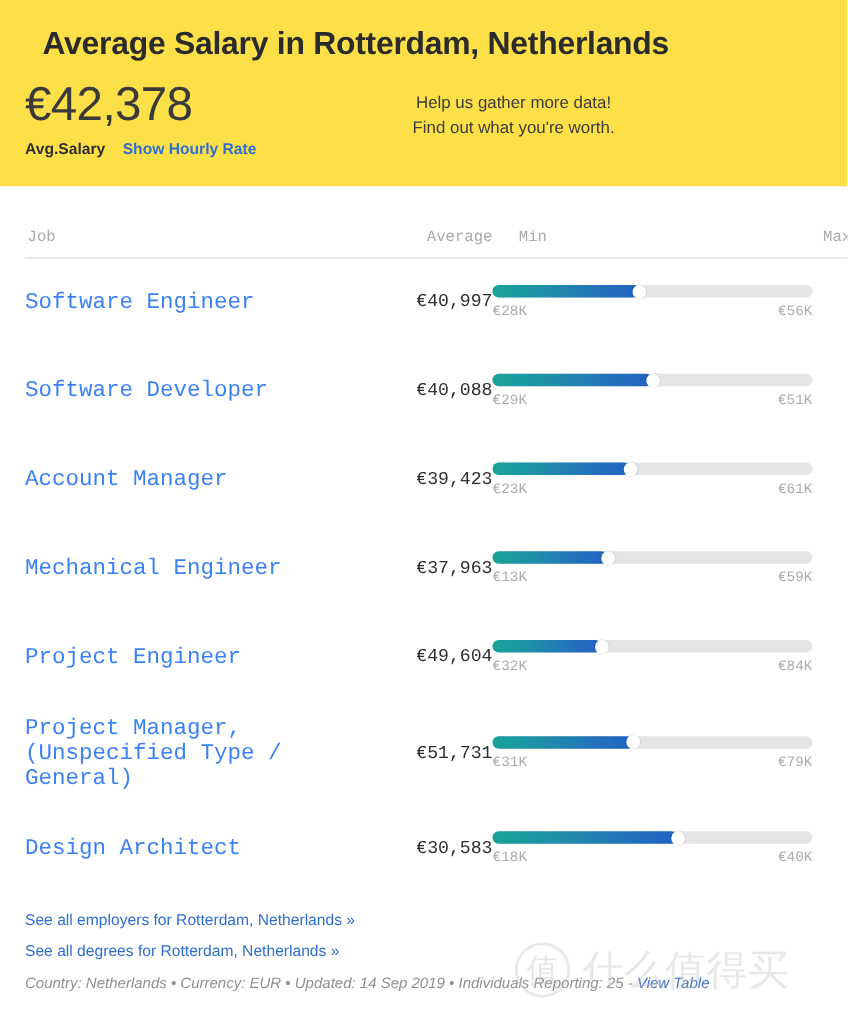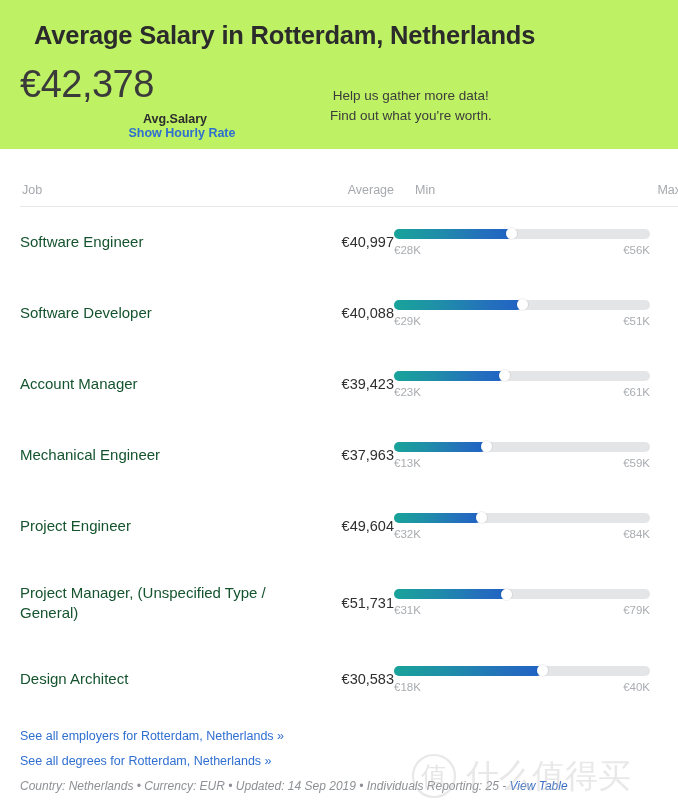--- a/index.html
+++ b/index.html
@@ -12,21 +12,21 @@
     width: 678px;
     height: 807px;
     overflow: hidden;
     font-family: "Liberation Sans", "DejaVu Sans", sans-serif;
     color: #333333;
     position: relative;
   }
 
   
   .header-band {
-    background: #bef264;
+    background: #fde047;
     padding: 0 0 0 0;
     height: 149px;
     box-sizing: border-box;
     position: relative;
   }
   .page-title {
     margin: 0;
     padding: 18px 20px 0 34px;
     font-size: 25.5px;
     font-weight: bold;
@@ -49,22 +49,21 @@
     line-height: 44px;
     color: #3a3a3a;
     font-weight: 400;
     letter-spacing: -0.5px;
   }
   .salary-meta {
     margin-top: 6px;
     font-size: 12.5px;
     font-weight: bold;
     display: flex;
-    align-items: center;
-    flex-direction: column;
+    align-items: flex-start;
   }
   .salary-meta .avg-label {
     color: #2d2d2d;
   }
   .salary-meta .hourly-link {
     color: #2f6fd0;
     margin-left: 14px;
     cursor: pointer;
     text-decoration: none;
   }
@@ -73,20 +72,21 @@
     line-height: 20px;
     color: #3c3c3c;
     padding-bottom: 14px;
     text-align: center;
   }
   .promo-line { white-space: nowrap; }
 
   
   .table-wrap {
     padding: 0 40px 0 20px;
+    font-family: Liberation Mono, monospace;
   }
   .salary-table {
     width: 100%;
     border-collapse: collapse;
     table-layout: fixed;
   }
   .salary-table th {
     font-size: 12.5px;
     font-weight: normal;
     color: #a6a9ad;
@@ -104,22 +104,22 @@
   }
 
   .salary-table td {
     vertical-align: middle;
     padding: 0;
   }
   tr.job-row { height: 71px; }
   tr.job-row.tall { height: 82px; }
 
   .job-name {
-    font-size: 15px;
-    color: #14532d;
+    font-size: 18px;
+    color: #3b82f6;
     line-height: 20px;
     padding-right: 12px;
     cursor: pointer;
     text-decoration: none;
     display: inline-block;
   }
   .avg-value {
     font-size: 14.5px;
     color: #2f2f2f;
     text-align: right;

